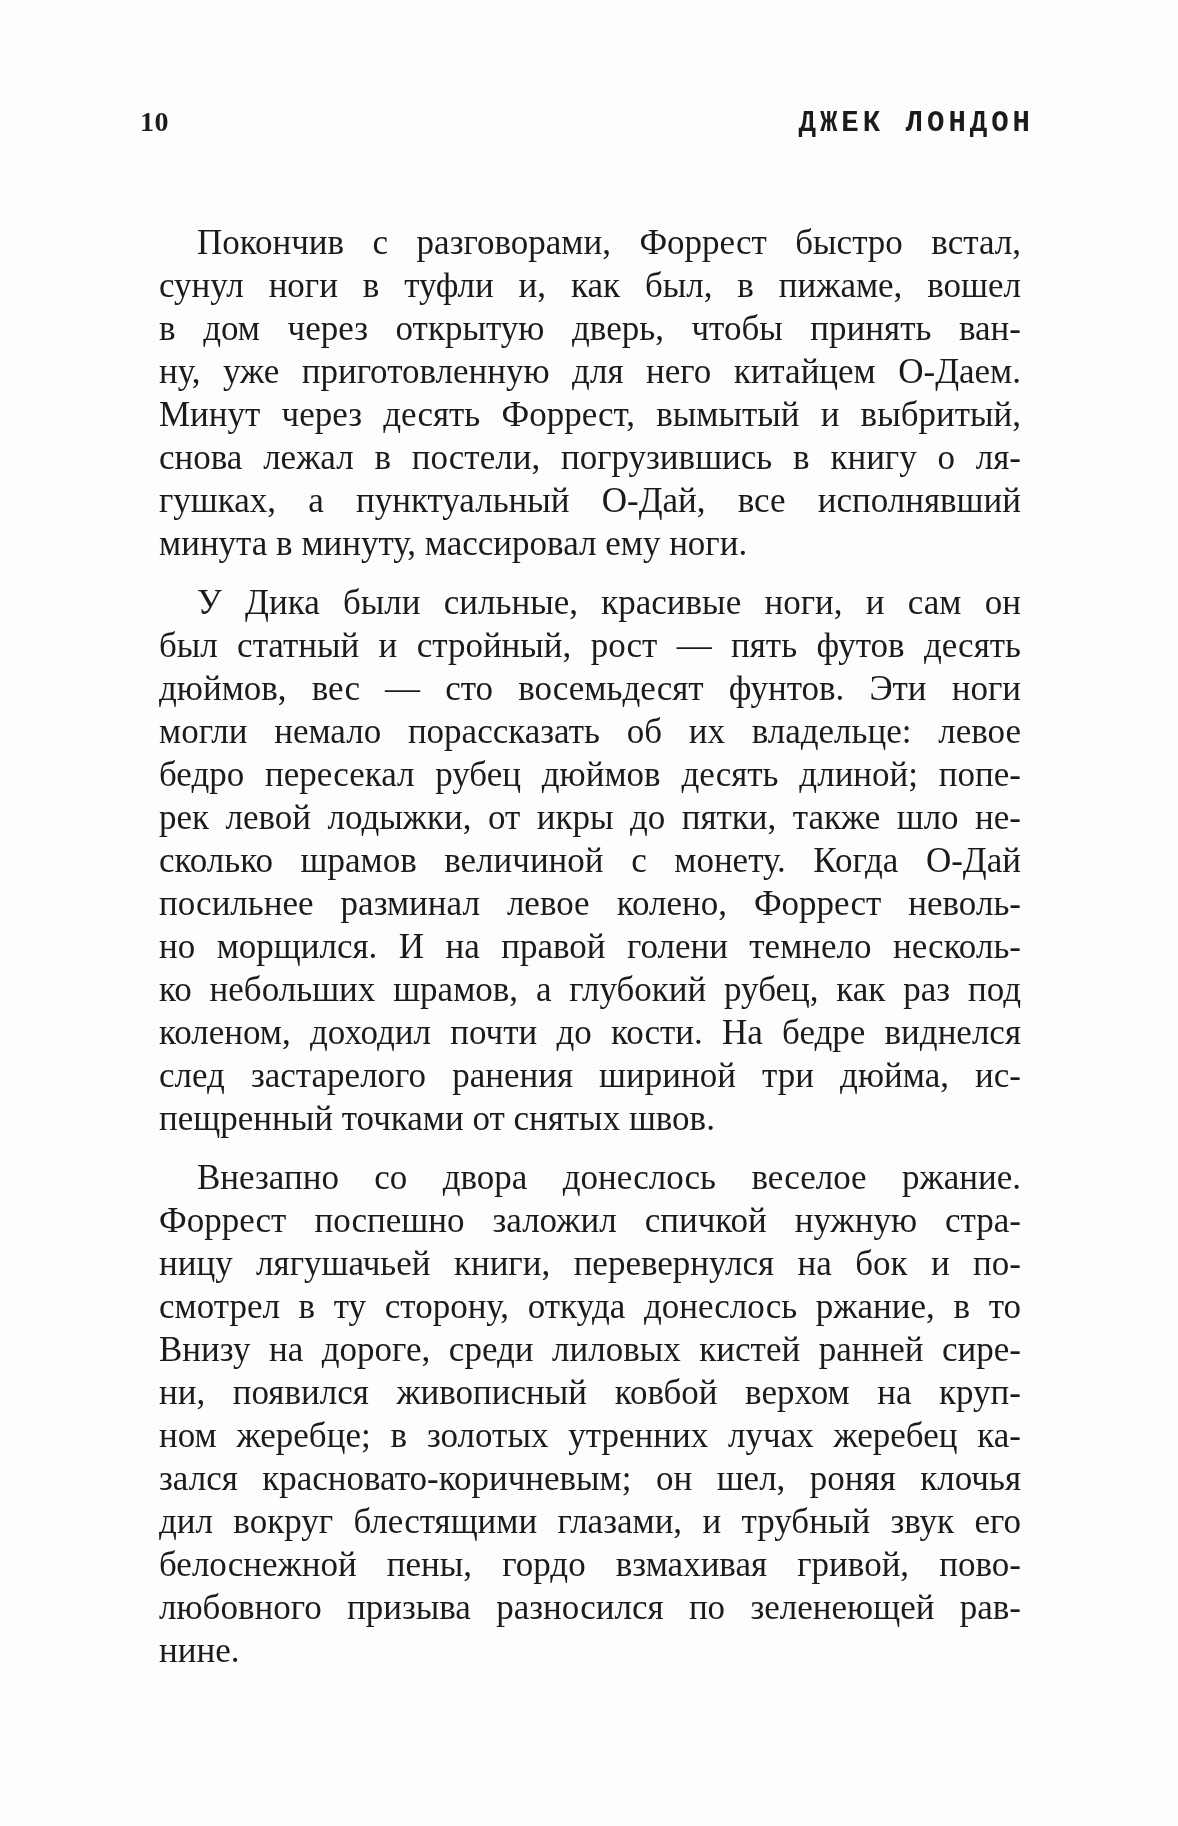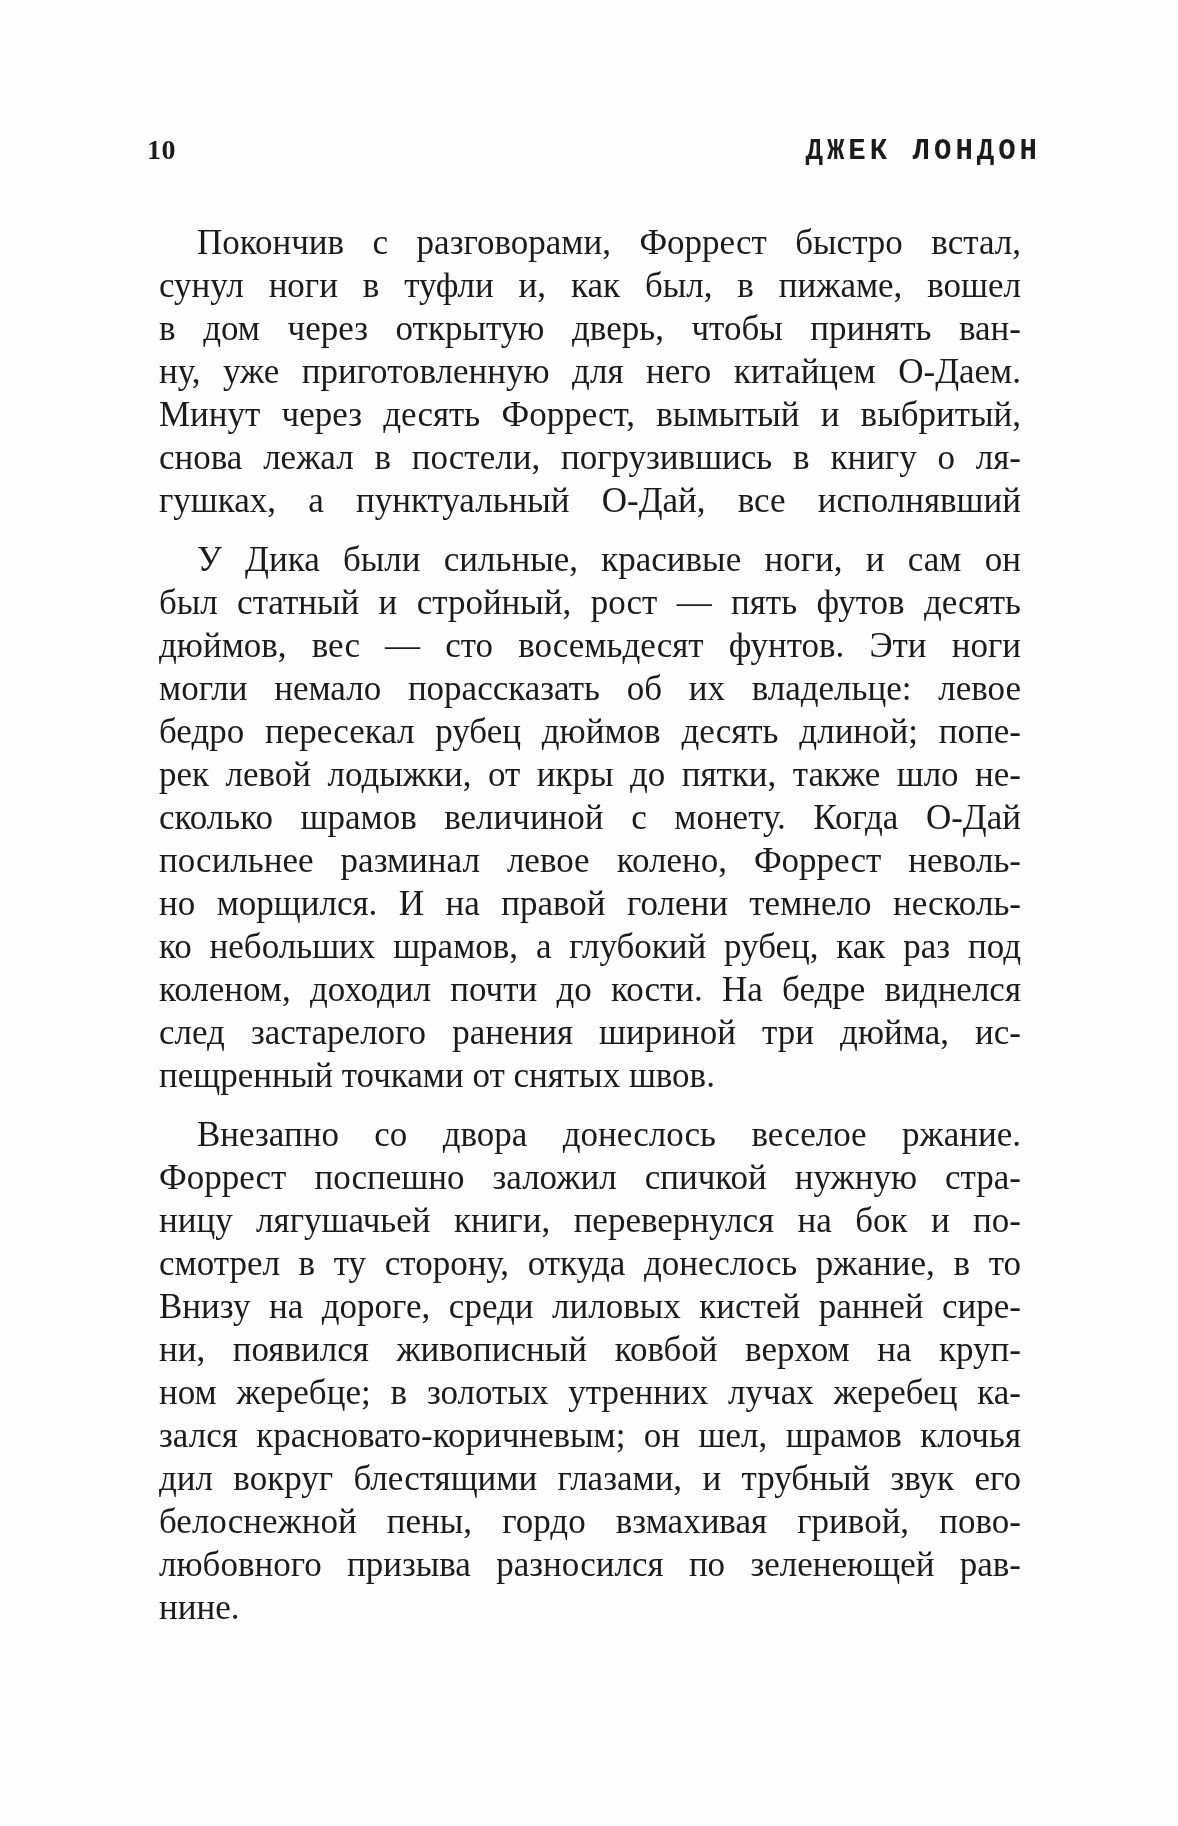--- a/index.html
+++ b/index.html
@@ -16,26 +16,25 @@
     overflow: hidden;
   }
   .page {
     position: absolute;
     inset: 0;
     background: #fdfdfd;
   }
   .page-header {
     position: absolute;
     top: 106px;
-    left: 147px;
+    left: 140px;
     width: 894px;
     display: flex;
     justify-content: space-between;
     align-items: baseline;
-    margin-top: 28px;
   }
   .page-number {
     font-size: 28px;
     font-weight: bold;
     letter-spacing: 0.5px;
   }
   .running-title {
     font-size: 29px;
     font-weight: bold;
     letter-spacing: 4px;
@@ -76,20 +75,21 @@
   </header>
   <main class="text-block" id="text-block">
       <p class="paragraph">
         <span class="line first">Покончив с разговорами, Форрест быстро встал,</span>
         <span class="line">сунул ноги в туфли и, как был, в пижаме, вошел</span>
         <span class="line">в дом через открытую дверь, чтобы принять ван-</span>
         <span class="line">ну, уже приготовленную для него китайцем О-Даем.</span>
         <span class="line">Минут через десять Форрест, вымытый и выбритый,</span>
         <span class="line">снова лежал в постели, погрузившись в книгу о ля-</span>
         <span class="line">гушках, а пунктуальный О-Дай, все исполнявший</span>
+        <span class="line last">минута в минуту, массировал ему ноги.</span>
       </p>
       <p class="paragraph">
         <span class="line first">У Дика были сильные, красивые ноги, и сам он</span>
         <span class="line">был статный и стройный, рост — пять футов десять</span>
         <span class="line">дюймов, вес — сто восемьдесят фунтов. Эти ноги</span>
         <span class="line">могли немало порассказать об их владельце: левое</span>
         <span class="line">бедро пересекал рубец дюймов десять длиной; попе-</span>
         <span class="line">рек левой лодыжки, от икры до пятки, также шло не-</span>
         <span class="line">сколько шрамов величиной с монету. Когда О-Дай</span>
         <span class="line">посильнее разминал левое колено, Форрест неволь-</span>
@@ -100,20 +100,20 @@
         <span class="line last">пещренный точками от снятых швов.</span>
       </p>
       <p class="paragraph">
         <span class="line first">Внезапно со двора донеслось веселое ржание.</span>
         <span class="line">Форрест поспешно заложил спичкой нужную стра-</span>
         <span class="line">ницу лягушачьей книги, перевернулся на бок и по-</span>
         <span class="line">смотрел в ту сторону, откуда донеслось ржание, в то</span>
         <span class="line">Внизу на дороге, среди лиловых кистей ранней сире-</span>
         <span class="line">ни, появился живописный ковбой верхом на круп-</span>
         <span class="line">ном жеребце; в золотых утренних лучах жеребец ка-</span>
-        <span class="line">зался красновато-коричневым; он шел, шрамов клочья</span>
+        <span class="line">зался красновато-коричневым; он шел, роняя клочья</span>
         <span class="line">дил вокруг блестящими глазами, и трубный звук его</span>
         <span class="line">белоснежной пены, гордо взмахивая гривой, пово-</span>
         <span class="line">любовного призыва разносился по зеленеющей рав-</span>
         <span class="line last">нине.</span>
       </p>
     </main>
 </div>
 
 </body></html>

